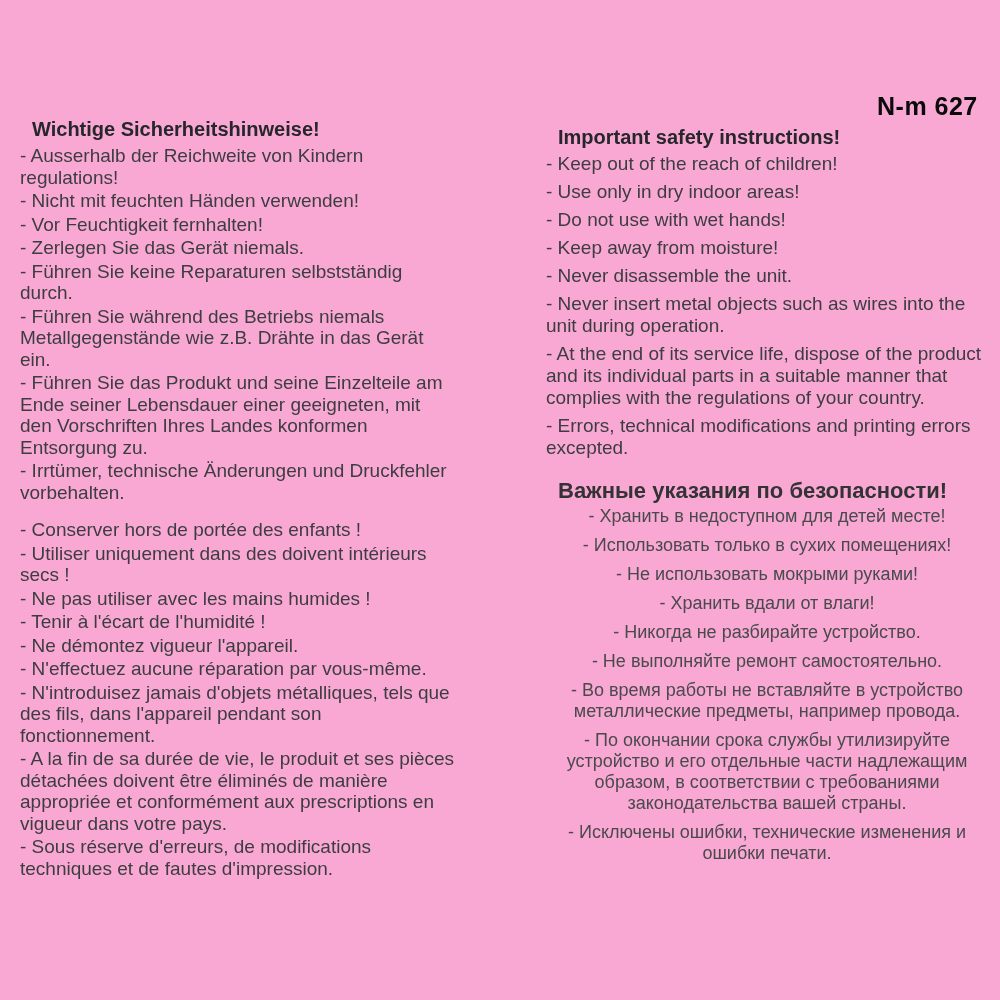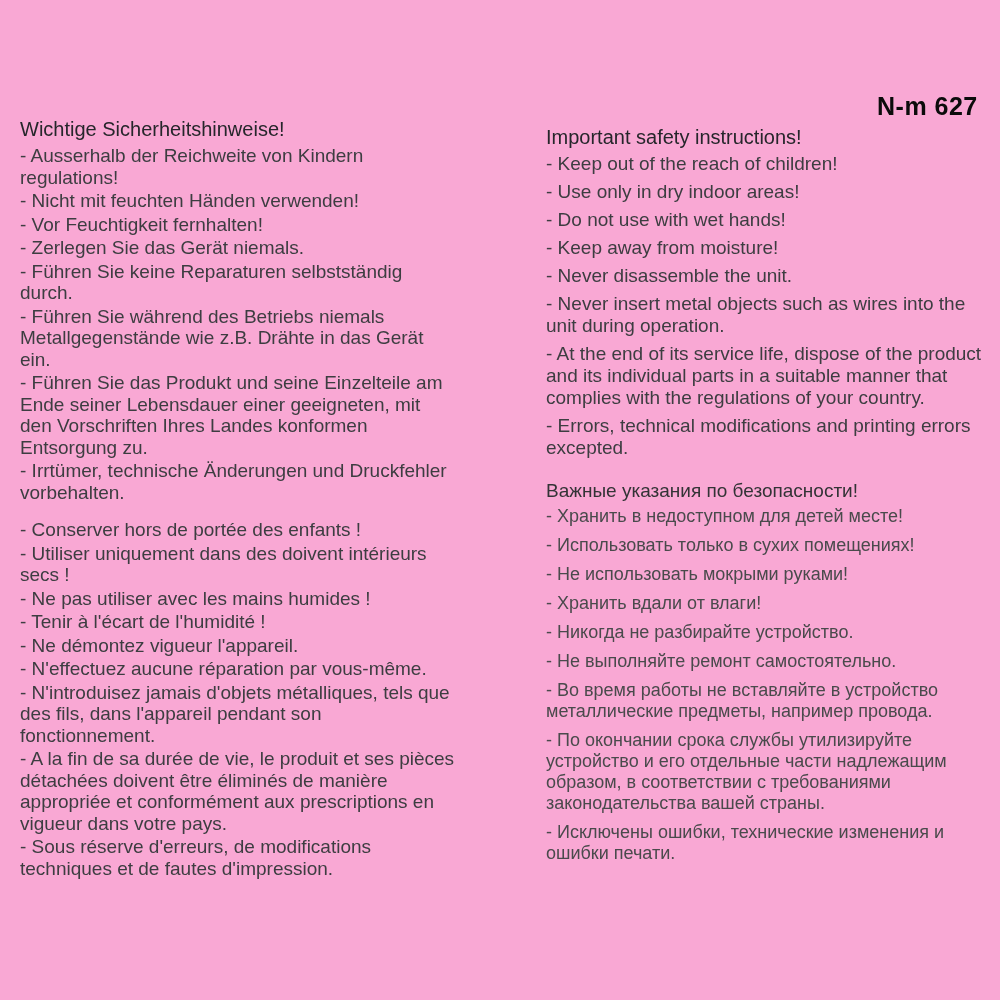--- a/index.html
+++ b/index.html
@@ -32,23 +32,23 @@
     top: 118px;
     width: 437px;
   }
   .col-right {
     left: 546px;
     top: 126px;
     width: 442px;
   }
   .hd {
     font-size: 20px;
-    font-weight: 400;
+    font-weight: 700;
     color: #26262b;
-    margin: 0 0 4px 0;
+    margin: 0 0 4px 12px;
     line-height: 23px;
   }
   .items p {
     margin: 0;
   }
   
   .sec-tight .items p {
     font-size: 19px;
     line-height: 21.5px;
     color: #3d3d41;
@@ -62,28 +62,29 @@
     font-size: 19px;
     line-height: 22px;
     color: #3d3d41;
     margin-bottom: 6px;
   }
   .sec-spaced {
     margin-bottom: 20px;
   }
   
   .sec-russian .hd {
-    font-size: 19px;
+    font-size: 22px;
     color: #333336;
   }
   .sec-russian .items p {
     font-size: 18px;
     line-height: 21px;
     color: #4a4a4c;
     margin-bottom: 8px;
+    text-align: center;
   }
 </style>
 </head>
 <body>
 
 <div class="page">
 
   <div class="model-number">N-m 627</div>
 
   <div class="col col-left">

